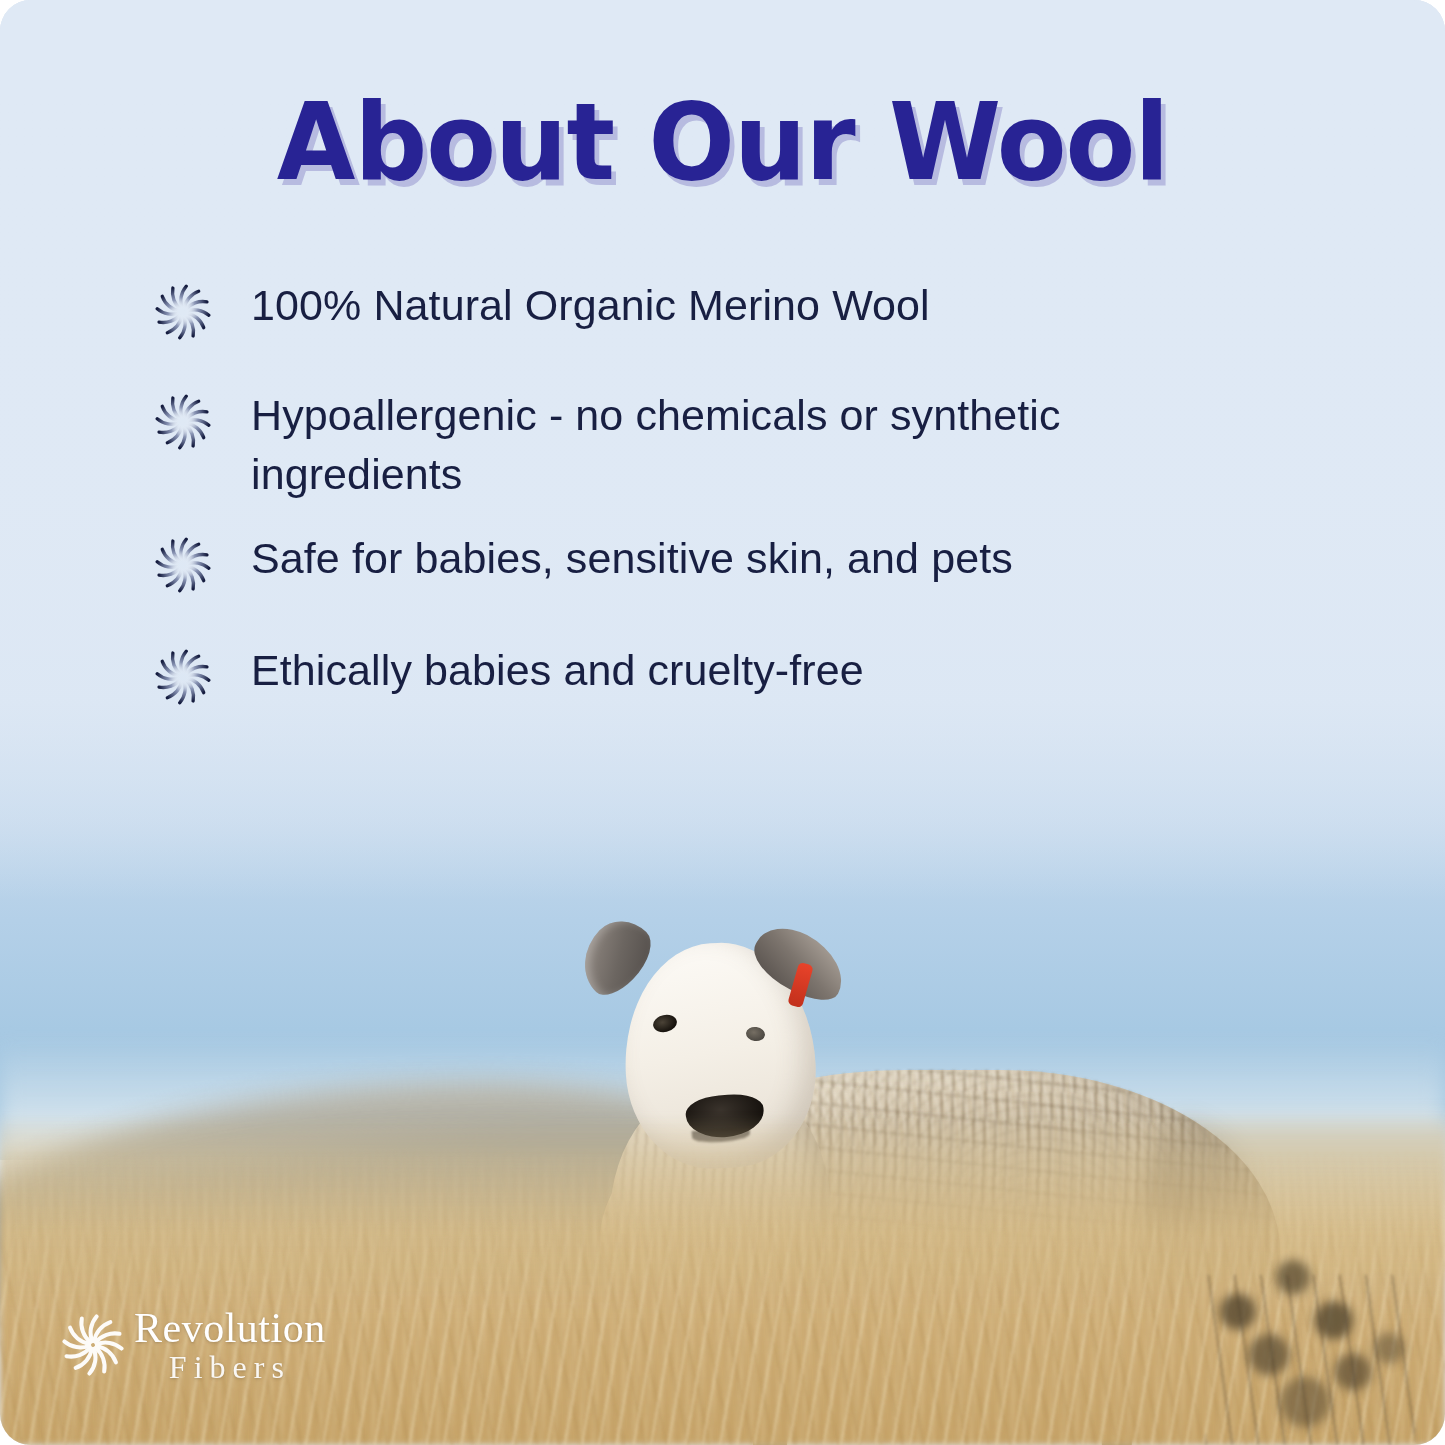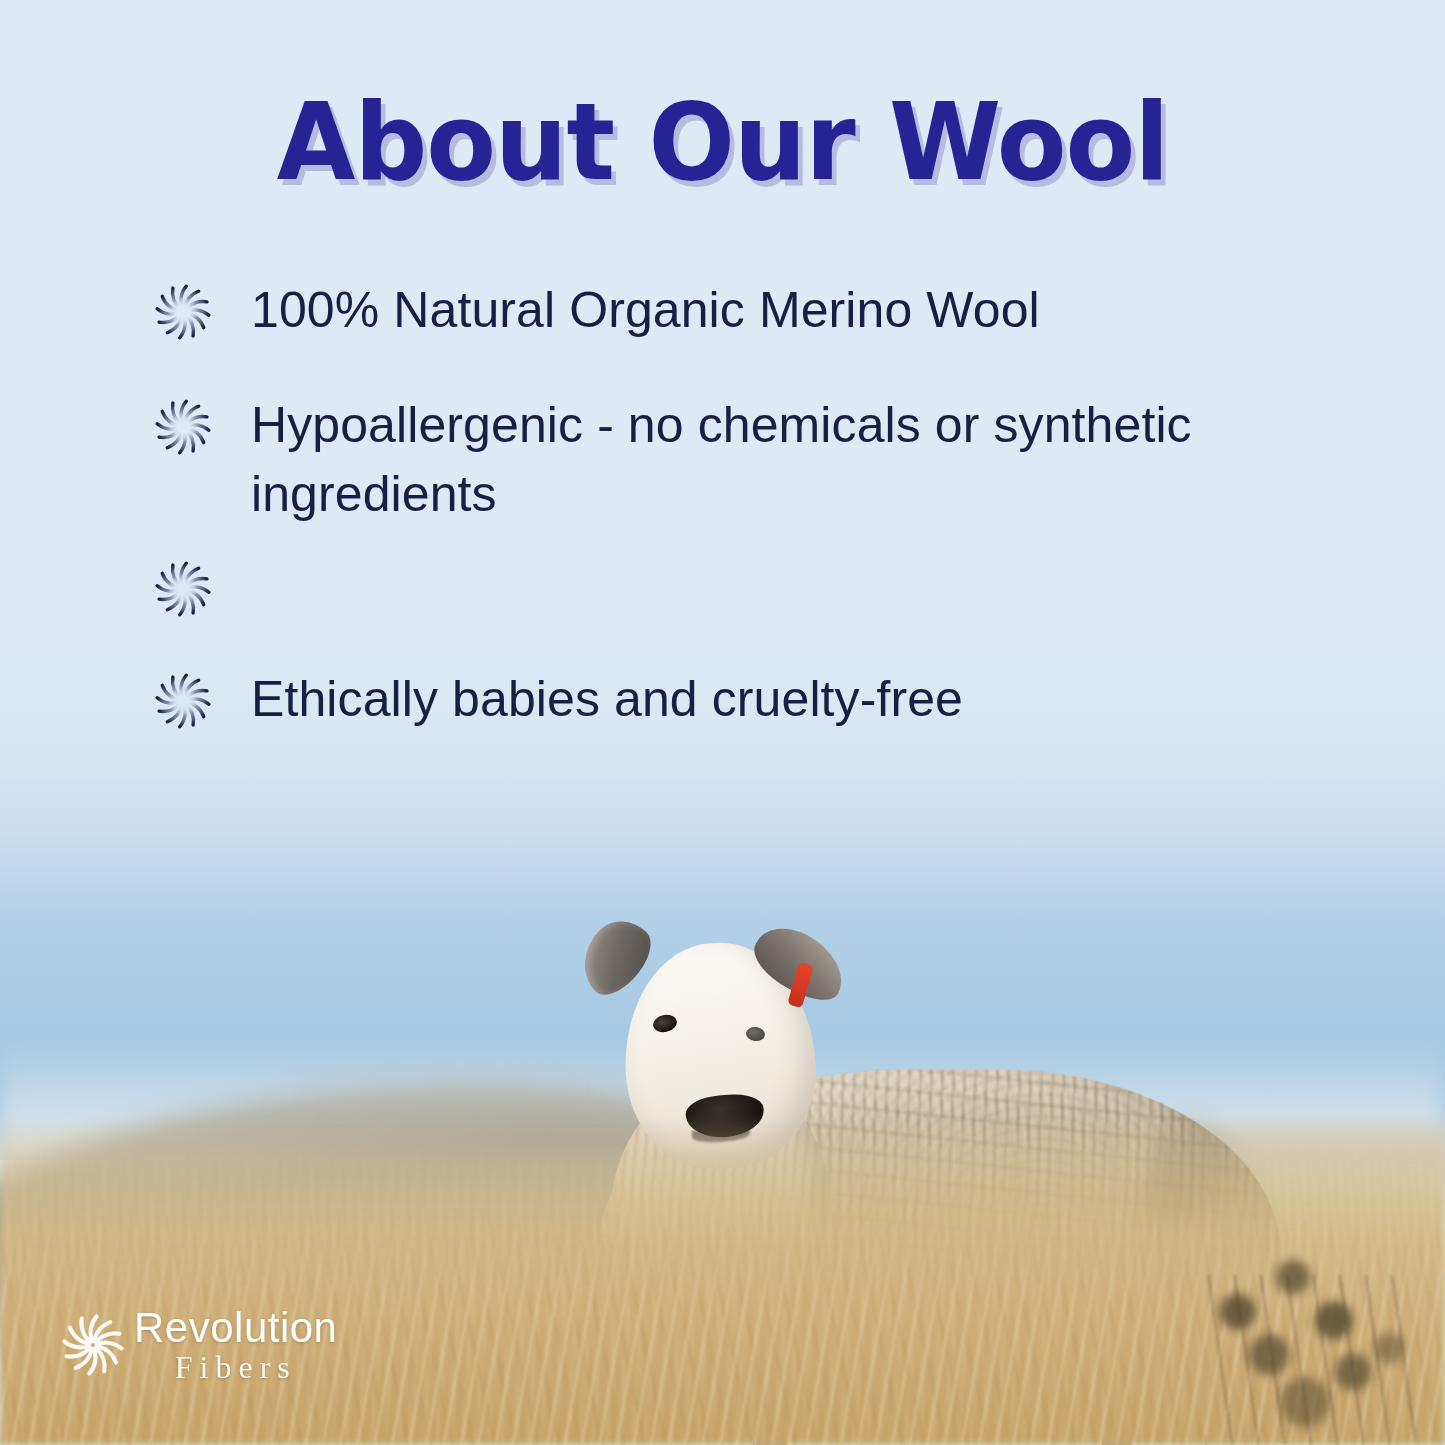--- a/index.html
+++ b/index.html
@@ -3,20 +3,21 @@
 <meta charset="utf-8">
 <style>
   html,body{margin:0;padding:0;background:#fff;}
   body{font-family:"Liberation Sans",sans-serif;}
 
   #card{
     position:relative;
     width:1445px;height:1445px;
     overflow:hidden;
     background:#dfe9f4;
+    border-radius:31px;
   }
 
   
   .photo{position:absolute;inset:0;overflow:hidden;}
 
   
   .sky{
     position:absolute;left:0;right:0;top:0;height:1160px;
     background:
       linear-gradient(180deg,
@@ -272,34 +273,34 @@
   .bullets{position:absolute;left:155px;top:276px;right:150px;}
   .bullet{display:flex;align-items:flex-start;margin-bottom:46px;}
   .bullet:nth-child(2){margin-bottom:24px;}
   .bullet:nth-child(3){margin-bottom:48px;}
   .bullet-icon{
     flex:0 0 auto;width:56px;height:56px;margin-right:40px;margin-top:8px;
   }
   .bullet-icon svg{display:block;width:56px;height:56px;}
   .bullet-text{
     font-family:"Liberation Sans",sans-serif;
-    font-size:50px;
+    font-size:43px;
     line-height:1.38;
     color:#181f42;
     letter-spacing:.1px;
     max-width:990px;
   }
 
   
   .logo{position:absolute;left:62px;bottom:62px;display:flex;align-items:center;}
   .logo-mark{width:62px;height:62px;margin-right:10px;flex:0 0 auto;}
   .logo-mark svg{display:block;width:62px;height:62px;}
   .logo-words{display:flex;flex-direction:column;line-height:1;}
   .logo-main{
-    font-family:Liberation Sans, sans-serif;
+    font-family:Liberation Serif, serif;
     font-size:42px;color:#ffffff;letter-spacing:.5px;
     text-shadow:0 1px 3px rgba(90,75,50,.35);
   }
   .logo-sub{
     font-family:"Liberation Serif",serif;
     font-size:32px;color:rgba(255,255,255,.92);
     letter-spacing:7px;text-align:center;margin-top:2px;
     text-shadow:0 1px 3px rgba(90,75,50,.35);
   }
 </style>
@@ -492,20 +493,21 @@
                 <g>
                     <path d="M6 2 C 20 4, 32 14, 37 28" transform="rotate(300)"></path>
                   </g>
                 <g>
                     <path d="M6 2 C 20 4, 32 14, 37 28" transform="rotate(330)"></path>
                   </g>
               </g>
             </g>
           </svg>
         </span>
+        <span class="bullet-text">Safe for babies, sensitive skin, and pets</span>
       </div>
 
       <div class="bullet">
         <span class="bullet-icon">
           <svg viewBox="0 0 100 100" aria-hidden="true">
             <g fill="none" stroke="url(#sw1)" stroke-width="6" stroke-linecap="round">
               <g transform="translate(50,50)">
                 <g>
                     <path d="M6 2 C 20 4, 32 14, 37 28" transform="rotate(0)"></path>
                   </g>

